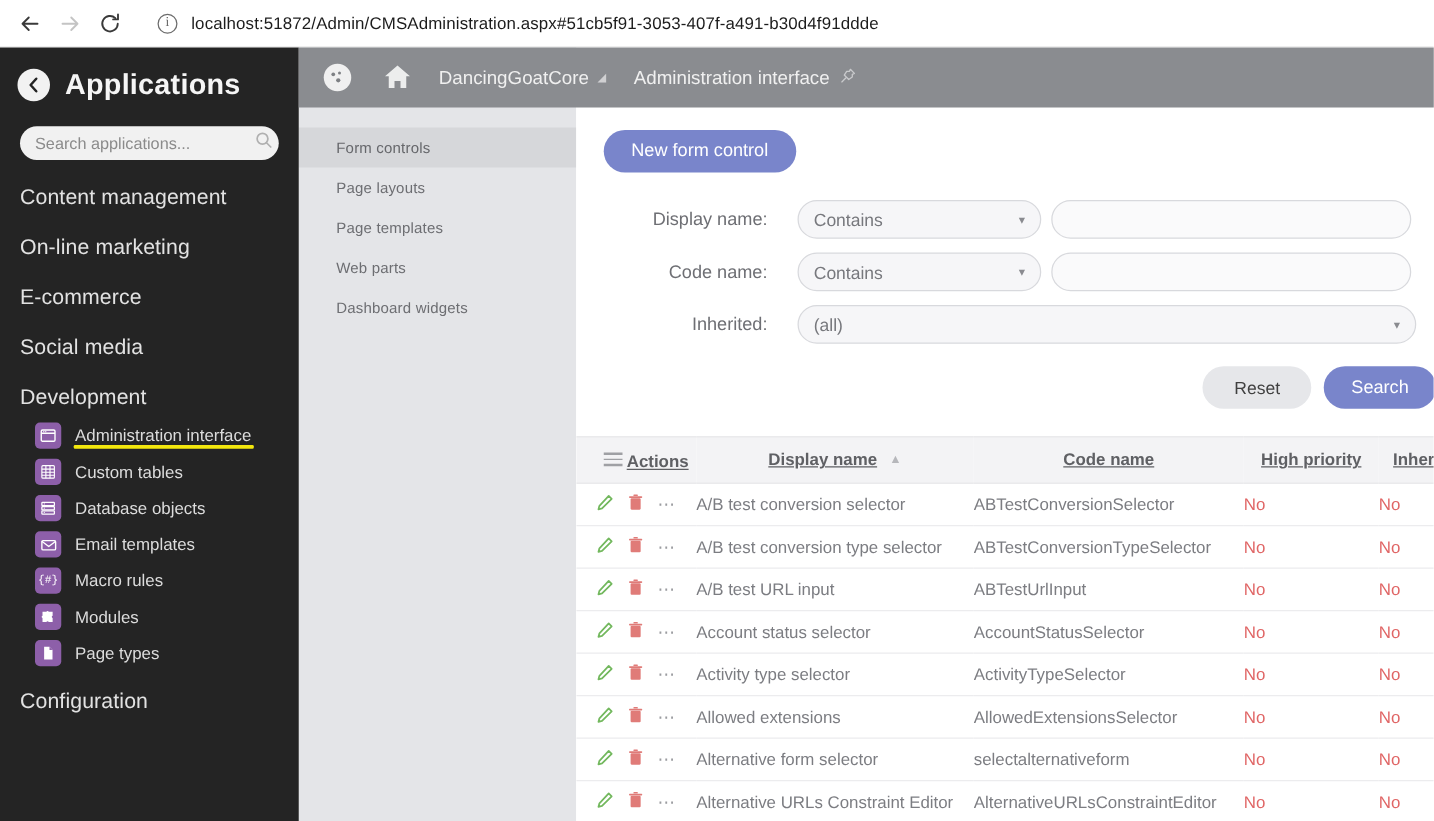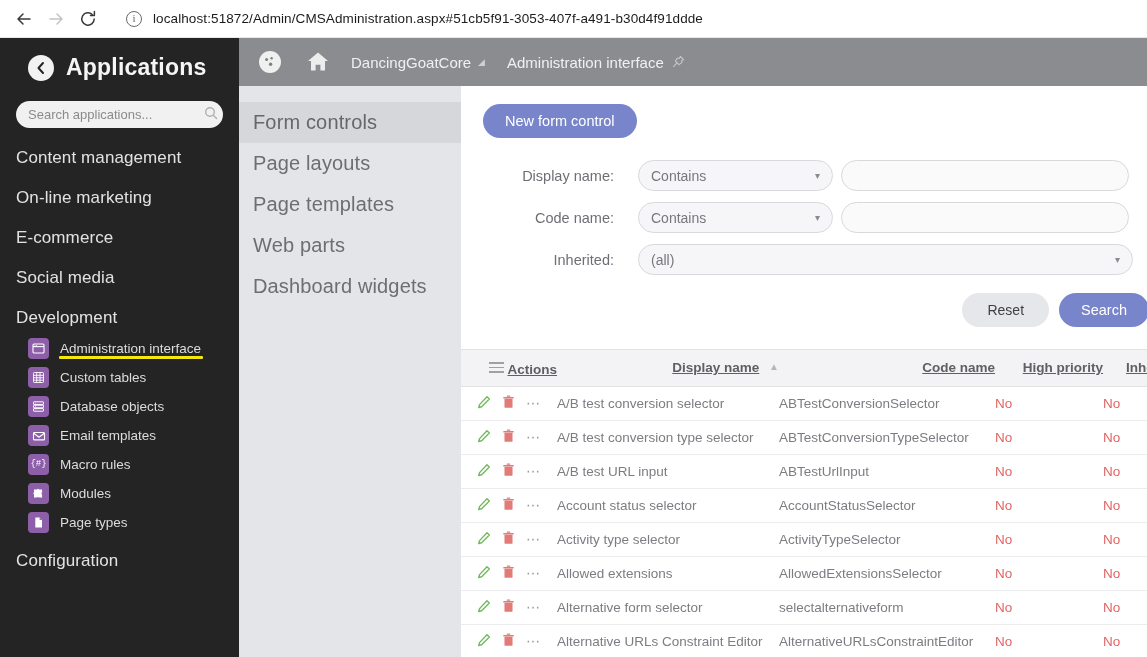--- a/index.html
+++ b/index.html
@@ -54,21 +54,21 @@
   
   .sidebar {
     width: 239px; flex: 0 0 239px;
     background: #242424;
     color: #d8d8d8;
     position: relative;
     overflow: hidden;
   }
   .side-head {
     display: flex; align-items: center;
-    padding: 16px 0 6px 28px;
+    padding: 16px 0 6px 14px;
     text-align: center;
   }
   .back-circle {
     width: 26px; height: 26px; border-radius: 50%;
     background: #f2f2f2; color: #242424;
     display: flex; align-items: center; justify-content: center;
     flex: 0 0 auto;
   }
   .side-title {
     font-size: 23px; font-weight: bold; color: #f5f5f5;
@@ -127,23 +127,23 @@
     border-radius: 1px;
   }
 
   
   .subnav {
     width: 222px; flex: 0 0 222px;
     background: #e4e5e8;
     padding-top: 12px;
   }
   .subnav-item {
-    font-size: 20px;
+    font-size: 12px;
     color: #6d6e72;
-    padding: 9px 0 9px 14px;
+    padding: 9px 0 9px 30px;
     letter-spacing: .15px;
   }
   .subnav-item.active {
     background: #d6d7da;
     color: #66676b;
   }
 
   
   .main {
     flex: 1 1 auto;
@@ -218,21 +218,21 @@
   .grid {
     margin-top: 22px;
     width: 100%;
     border-collapse: collapse;
     table-layout: fixed;
   }
   .grid thead th {
     background: #f3f3f5;
     border-top: 1px solid #e3e3e6;
     border-bottom: 1px solid #e3e3e6;
-    text-align: right;
+    text-align: center;
     font-size: 13.5px;
     font-weight: bold;
     color: #5f6064;
     padding: 9px 0 9px 0;
     height: 34px;
     white-space: nowrap;
   }
   .grid thead th span.hlabel {
     text-decoration: underline;
     color: #5f6064;

